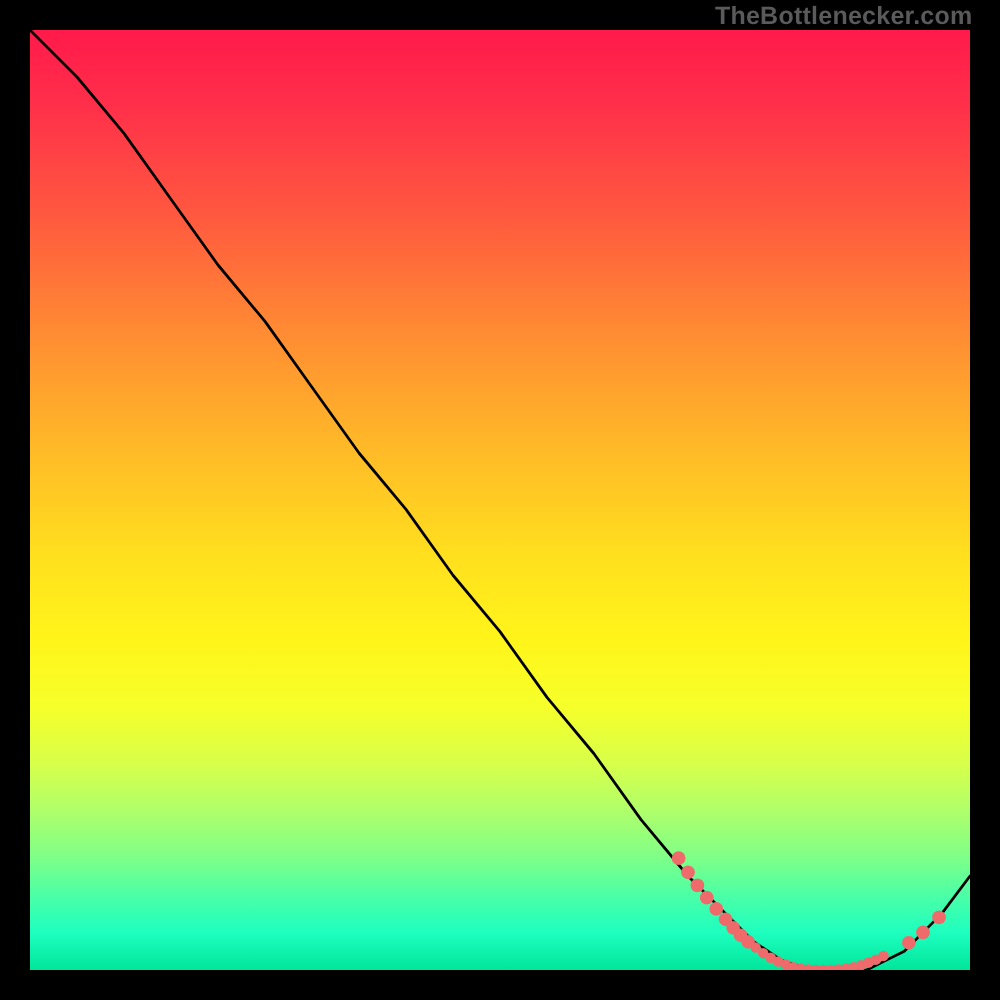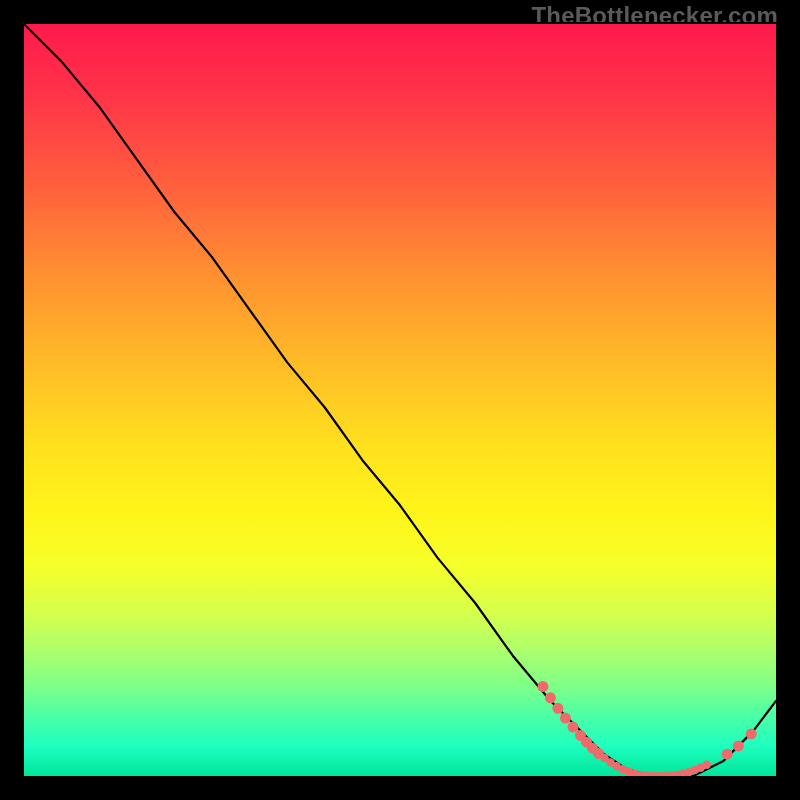--- a/index.html
+++ b/index.html
@@ -38,21 +38,21 @@
       #4cffa6 92%,
       #1effc0 96%,
       #00e59a 100%);
     border: 2px solid #000;
     box-sizing: border-box;
   }
   .watermark {
     position: absolute;
     top: 2px;
     right: 22px;
-    font-size: 24px;
+    font-size: 20px;
     font-weight: 600;
     color: #5a5a5a;
     letter-spacing: 0.2px;
   }
   svg.curve {
     position: absolute;
     left: 0;
     top: 0;
     width: 100%;
     height: 100%;

